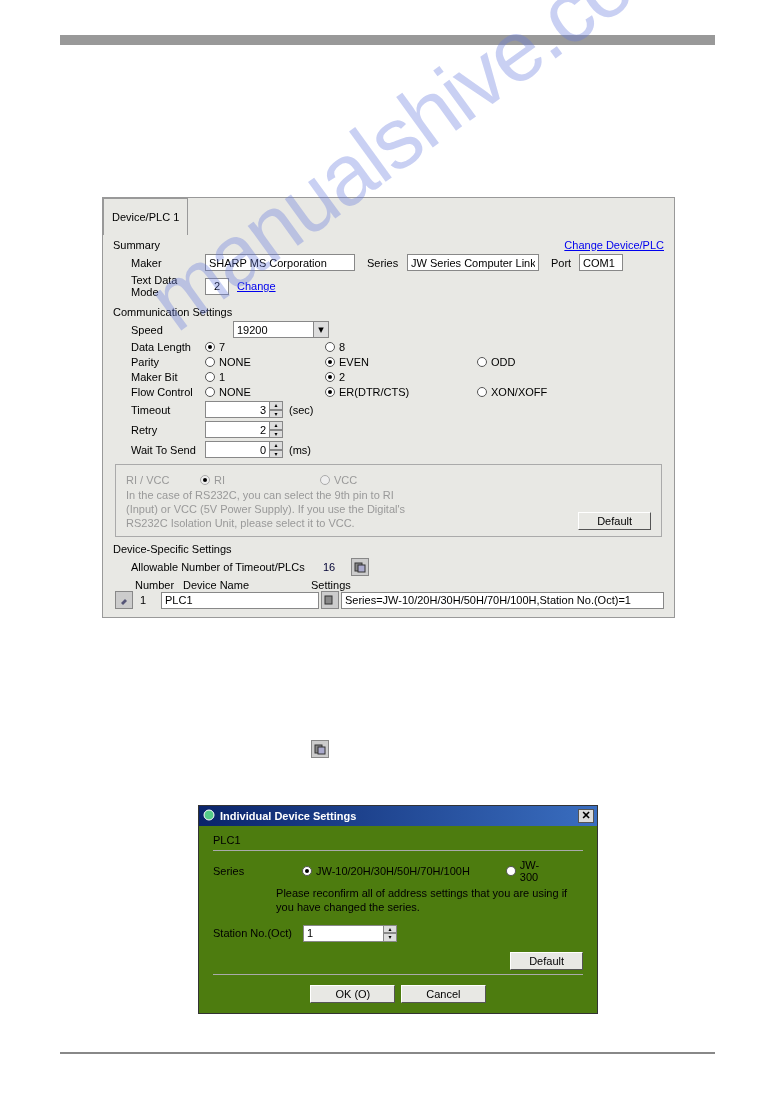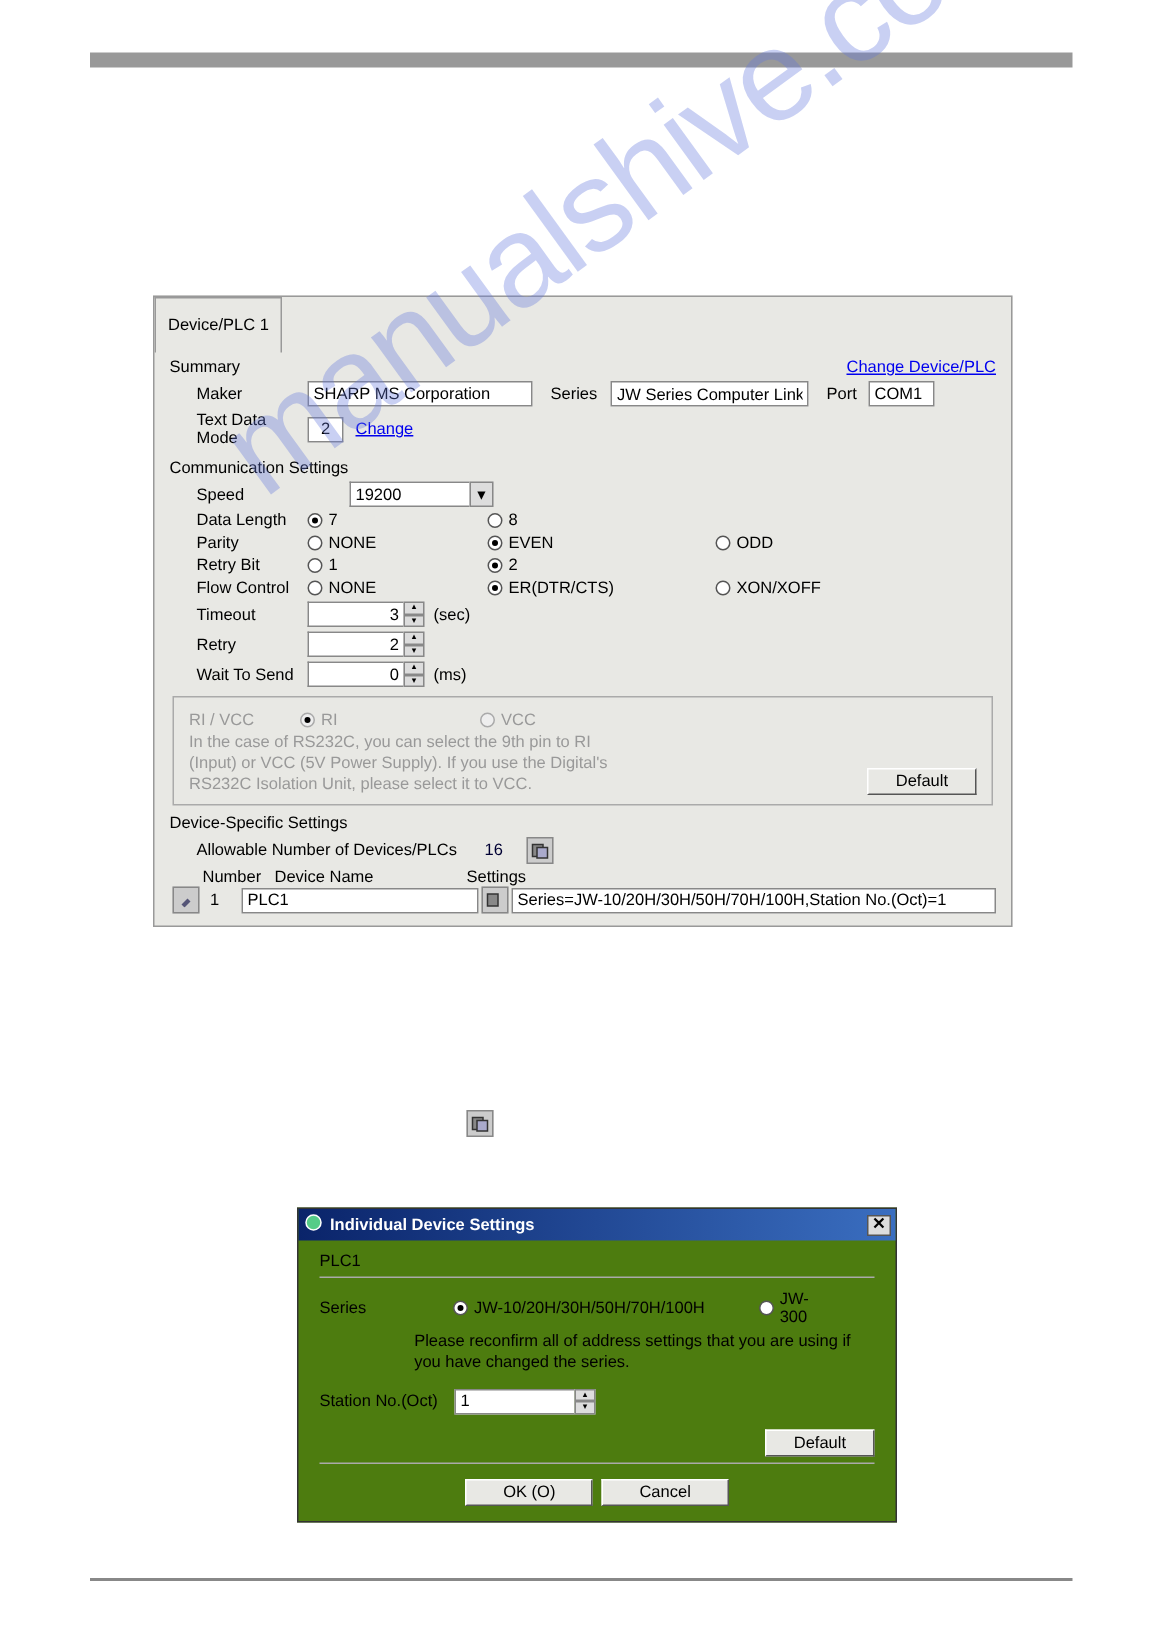--- a/index.html
+++ b/index.html
@@ -102,21 +102,21 @@
           <span class="radio checked"></span>
           <span>EVEN</span>
         </span>
       <span class="radio-group">
           <span class="radio"></span>
           <span>ODD</span>
         </span>
     </div>
 
     <div class="row">
-      <span class="label">Retry Bit</span>
+      <span class="label">Maker Bit</span>
       <span class="radio-group" style="width:94px">
           <span class="radio"></span>
           <span>1</span>
         </span>
       <span class="radio-group">
           <span class="radio checked"></span>
           <span>2</span>
         </span>
     </div>
 
@@ -184,21 +184,21 @@
           </span>
       </div>
       <div style="display:flex;align-items:flex-end">
         <div class="disabled-text" style="width:300px;line-height:1.25">In the case of RS232C, you can select the 9th pin to RI (Input) or VCC (5V Power Supply). If you use the Digital's RS232C Isolation Unit, please select it to VCC.</div>
         <div style="margin-left:auto"><button class="button">Default</button></div>
       </div>
     </div>
 
     <div>Device-Specific Settings</div>
     <div class="row">
-      <span style="padding-left:18px;width:210px">Allowable Number of Devices/PLCs</span>
+      <span style="padding-left:18px;width:210px">Allowable Number of Timeout/PLCs</span>
       <span style="color:#003;width:28px">16</span>
       <span class="iconbtn">
         <svg width="12" height="12">
             <rect x="1" y="2" width="7" height="8" fill="#888" stroke="#333"></rect>
             <rect x="4" y="4" width="7" height="7" fill="#aac" stroke="#333"></rect>
           </svg>
       </span>
     </div>
     <div class="table-header">
       <span style="width:20px"></span>

